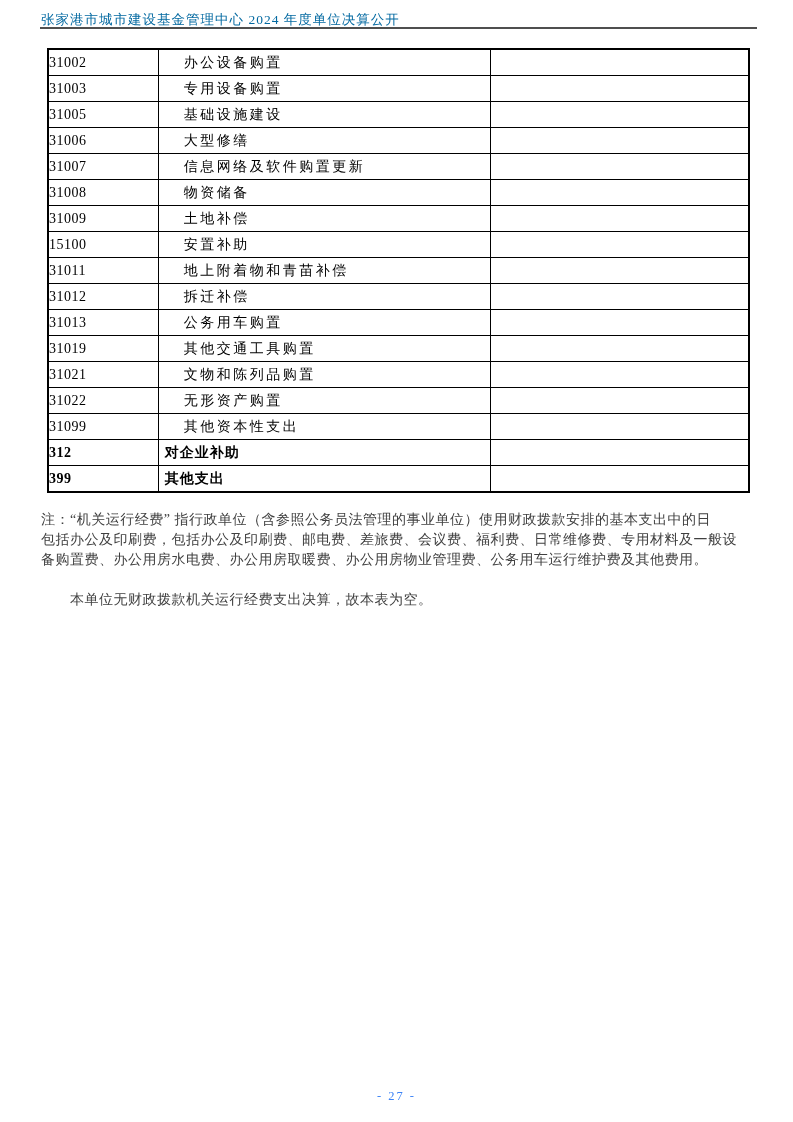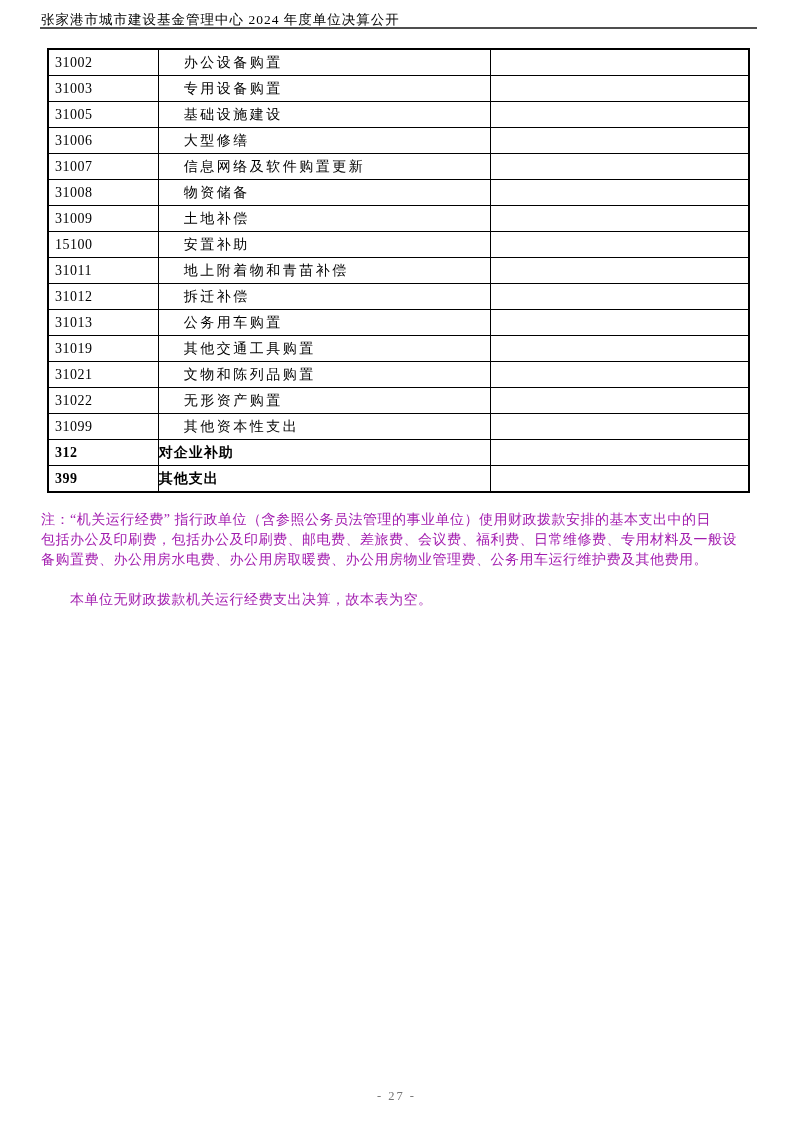--- a/index.html
+++ b/index.html
@@ -16,21 +16,21 @@
     font-family: "Liberation Serif", "DejaVu Serif", serif;
     overflow: hidden;
   }
   
   .header-title {
     position: absolute;
     left: 41px;
     top: 11px;
     font-size: 13.5px;
     letter-spacing: 1px;
-    color: #000000;
+    color: #0369a1;
     white-space: nowrap;
   }
   .header-rule {
     position: absolute;
     left: 40px;
     top: 27px;
     width: 717px;
     height: 0;
     border-top: 2px solid #4f4f4f;
   }
@@ -50,64 +50,63 @@
     font-size: 14px;
     vertical-align: middle;
     padding: 0;
     overflow: hidden;
     white-space: nowrap;
   }
   .col-code  { width: 110px; }
   .col-name  { width: 331px; }
   .col-value { width: 258px; }
   td.cell-code {
-    padding-left: 6px;
     letter-spacing: 0.5px;
   }
   td.cell-name {
     padding-left: 25px;
     letter-spacing: 2.5px;
   }
   td.cell-value {
     padding-left: 4px;
   }
   tr.bold-row td {
     font-weight: bold;
   }
   tr.bold-row td.cell-name {
-    padding-left: 0;
+    padding-left: 6px;
     letter-spacing: 1px;
   }
   
   .note {
     position: absolute;
     left: 41px;
     top: 510px;
     width: 716px;
     font-size: 14px;
     line-height: 20px;
-    color: #a21caf;
+    color: #404040;
   }
   .note-line {
     white-space: nowrap;
     letter-spacing: 0.5px;
   }
   .note-line.indent {
     padding-left: 29px;
     margin-top: 20px;
   }
   
   .footer {
     position: absolute;
     left: 0;
     bottom: 18px;
     width: 100%;
     text-align: center;
     font-size: 12.5px;
-    color: #737373;
+    color: #3b82f6;
     letter-spacing: 2px;
   }
 </style>
 </head>
 <body>
 
 <div class="page">
 
   <div class="header-title">张家港市城市建设基金管理中心 2024 年度单位决算公开</div>
   <div class="header-rule"></div>

